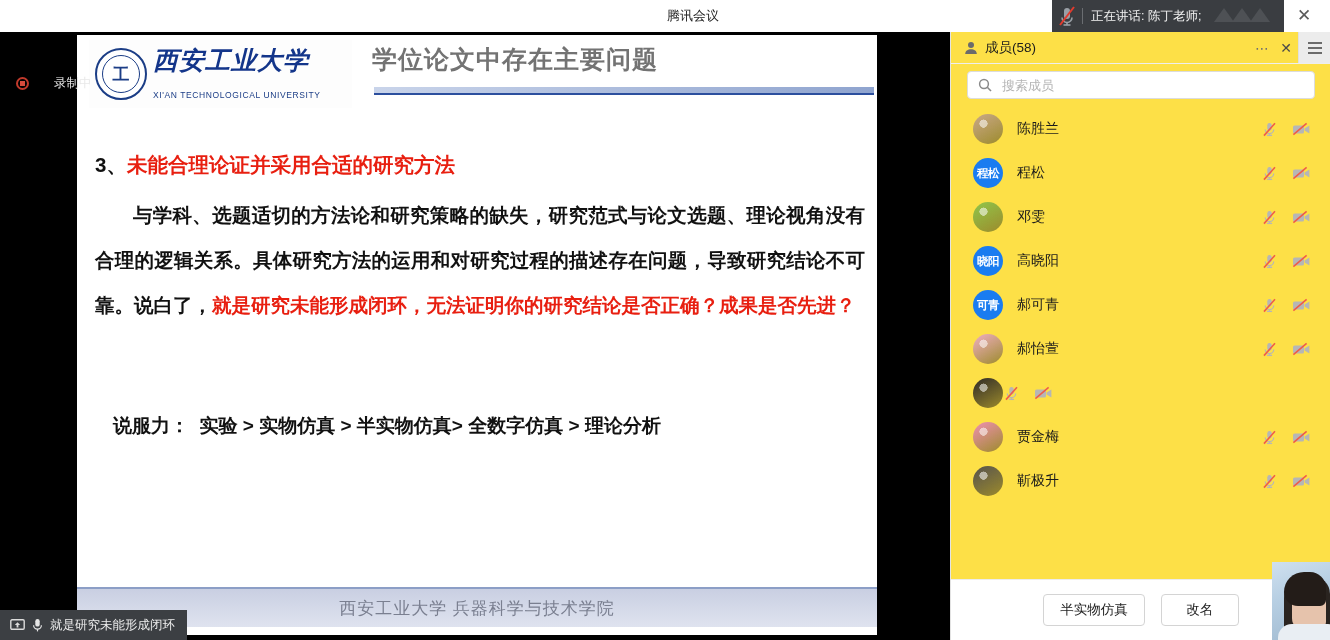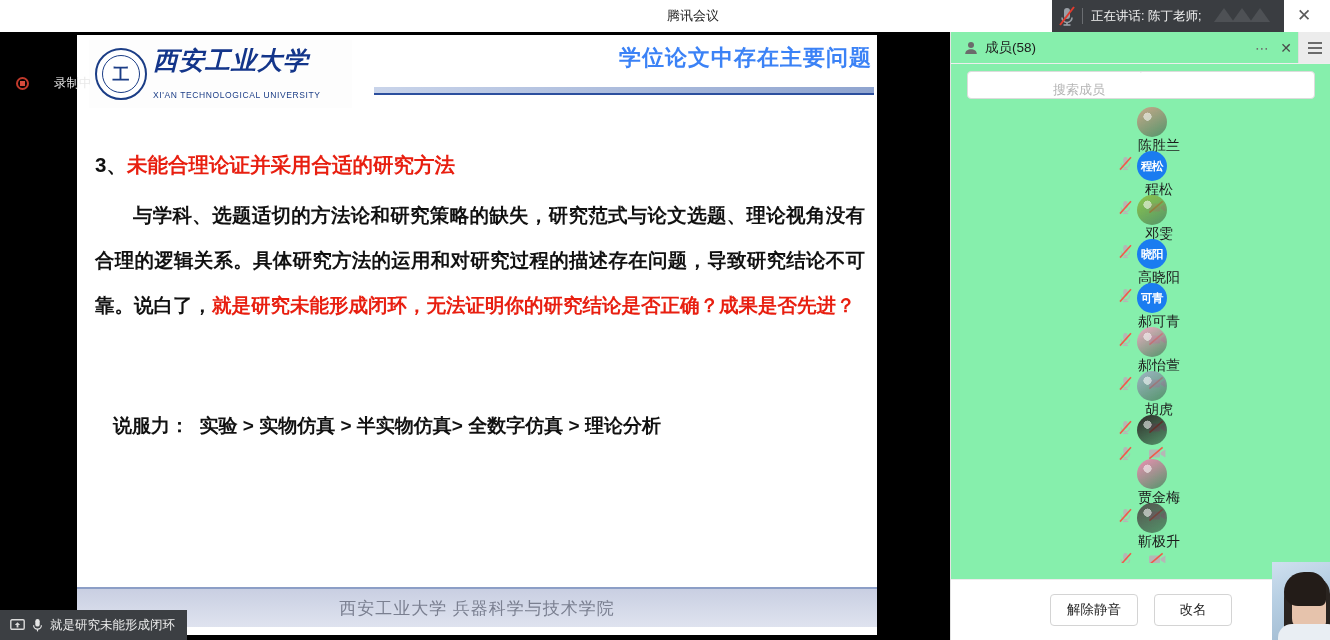--- a/index.html
+++ b/index.html
@@ -94,22 +94,22 @@
     font-family:"DejaVu Serif","Liberation Serif",serif;
     font-size:25px;font-weight:bold;color:#13358a;
     letter-spacing:1px;font-style:italic;line-height:1.05;
   }
   .logo-en{
     font-size:8.5px;color:#1b3d86;letter-spacing:.6px;
     margin-top:15px;white-space:nowrap;
   }
   .slide-title{
     position:absolute;left:295px;top:8px;width:500px;
-    text-align:right;font-size:22px;font-weight:bold;
-    color:#3b82f6;letter-spacing:1px;
+    text-align:left;font-size:25px;font-weight:bold;
+    color:#737373;letter-spacing:1px;
   }
   .title-rule{
     position:absolute;left:297px;top:52px;width:500px;height:6px;
     background:linear-gradient(to right,#c9d4ea,#8fa4cf);
   }
   .title-rule2{
     position:absolute;left:297px;top:58px;width:500px;height:2px;
     background:#2c4f9e;
   }
 
@@ -140,21 +140,21 @@
   .share-tag{
     position:absolute;left:0;bottom:0;height:30px;
     background:#3c3f43;display:flex;align-items:center;gap:7px;
     padding:0 12px 0 10px;z-index:6;
   }
   .share-tag .txt{color:#eeeeee;font-size:12.5px;white-space:nowrap;}
 
   
   .panel{
     position:absolute;left:950px;top:32px;width:380px;height:608px;
-    background:#86efac;border-left:1px solid #e3e3e3;
+    background:#fde047;border-left:1px solid #e3e3e3;
     box-sizing:border-box;
   }
   .panel-head{
     position:absolute;left:0;top:0;width:380px;height:31px;
     display:flex;align-items:center;border-bottom:1px solid #eeeeee;
   }
   .panel-title{
     display:flex;align-items:center;gap:7px;padding-left:13px;flex:1 1 auto;
     font-size:13.5px;color:#1c1c1c;
   }
@@ -168,35 +168,35 @@
     width:32px;height:31px;background:#ececec;border-left:1px solid #e0e0e0;
     display:flex;flex-direction:column;align-items:center;justify-content:center;
     gap:3px;cursor:pointer;
   }
   .panel-burger i{display:block;width:14px;height:2px;background:#6b6b6b;}
 
   .search-wrap{position:absolute;left:0;top:31px;width:380px;height:44px;}
   .search-box{
     position:absolute;left:16px;top:8px;width:348px;height:28px;
     border:1px solid #dcdcdc;border-radius:4px;background:#fff;
-    display:flex;align-items:center;gap:8px;padding:0 10px;box-sizing:border-box;flex-direction:column;
+    display:flex;align-items:center;gap:8px;padding:0 10px;box-sizing:border-box;
   }
   .search-box input{
     border:0;outline:0;flex:1 1 auto;font-size:13px;color:#333;
     font-family:"Liberation Sans","DejaVu Sans",sans-serif;background:transparent;
   }
   .search-box input::placeholder{color:#b3b3b3;}
 
   .plist{
     position:absolute;left:0;top:75px;width:380px;height:456px;
     overflow:hidden;
   }
   .prow{
     position:relative;height:44px;display:flex;align-items:center;
-    padding:0 0 0 22px;box-sizing:border-box;flex-direction:column;
+    padding:0 0 0 22px;box-sizing:border-box;
   }
   .avatar{
     width:30px;height:30px;border-radius:50%;flex:0 0 30px;
     overflow:hidden;position:relative;
     display:flex;align-items:center;justify-content:center;
     color:#ffffff;font-size:11.5px;font-weight:bold;letter-spacing:-.5px;
   }
   .pname{
     margin-left:14px;font-size:14px;color:#1b1b1b;flex:1 1 auto;
     white-space:nowrap;
@@ -464,38 +464,20 @@
                 <line x1="3" y1="14.6" x2="14" y2="2.2" stroke="#f05b4a" stroke-width="1.6"></line>
               </svg></span>
             <span class="cam-off"><svg width="19" height="17" viewBox="0 0 19 17">
                 <rect x="1" y="4.5" width="11" height="8" rx="1.6" fill="#b6b6b6"></rect>
                 <path d="M12.6 7.6 L17.4 4.6 V12.4 L12.6 9.4 Z" fill="#b6b6b6"></path>
                 <line x1="1.4" y1="13.6" x2="14.6" y2="2.4" stroke="#f05b4a" stroke-width="1.6"></line>
               </svg></span>
           </div>
         </div>
         <div class="prow">
-          <div class="avatar" style="background: radial-gradient(circle at 35% 32%, rgba(255, 255, 255, 0.55) 0px, rgba(255, 255, 255, 0.55) 14%, rgba(255, 255, 255, 0) 15%), linear-gradient(150deg, rgb(159, 180, 196) 0%, rgba(0, 0, 0, 0.38) 100%);"></div>
-          <div class="pname">胡虎</div>
-          <div class="picons">
-            <span class="mic-off"><svg width="17" height="17" viewBox="0 0 17 17">
-                <rect x="6.3" y="2" width="4.4" height="7.4" rx="2.2" fill="#b6b6b6"></rect>
-                <path d="M4.3 8.4a4.2 4.2 0 0 0 8.4 0" stroke="#b6b6b6" stroke-width="1.3" fill="none"></path>
-                <line x1="8.5" y1="12.5" x2="8.5" y2="14.4" stroke="#b6b6b6" stroke-width="1.3"></line>
-                <line x1="5.9" y1="14.4" x2="11.1" y2="14.4" stroke="#b6b6b6" stroke-width="1.3"></line>
-                <line x1="3" y1="14.6" x2="14" y2="2.2" stroke="#f05b4a" stroke-width="1.6"></line>
-              </svg></span>
-            <span class="cam-off"><svg width="19" height="17" viewBox="0 0 19 17">
-                <rect x="1" y="4.5" width="11" height="8" rx="1.6" fill="#b6b6b6"></rect>
-                <path d="M12.6 7.6 L17.4 4.6 V12.4 L12.6 9.4 Z" fill="#b6b6b6"></path>
-                <line x1="1.4" y1="13.6" x2="14.6" y2="2.4" stroke="#f05b4a" stroke-width="1.6"></line>
-              </svg></span>
-          </div>
-        </div>
-        <div class="prow">
           <div class="avatar" style="background: radial-gradient(circle at 35% 32%, rgba(255, 255, 255, 0.55) 0px, rgba(255, 255, 255, 0.55) 14%, rgba(255, 255, 255, 0) 15%), linear-gradient(150deg, rgb(46, 42, 40) 0%, rgba(0, 0, 0, 0.38) 100%);"></div>
           <div class="picons">
             <span class="mic-off"><svg width="17" height="17" viewBox="0 0 17 17">
                 <rect x="6.3" y="2" width="4.4" height="7.4" rx="2.2" fill="#b6b6b6"></rect>
                 <path d="M4.3 8.4a4.2 4.2 0 0 0 8.4 0" stroke="#b6b6b6" stroke-width="1.3" fill="none"></path>
                 <line x1="8.5" y1="12.5" x2="8.5" y2="14.4" stroke="#b6b6b6" stroke-width="1.3"></line>
                 <line x1="5.9" y1="14.4" x2="11.1" y2="14.4" stroke="#b6b6b6" stroke-width="1.3"></line>
                 <line x1="3" y1="14.6" x2="14" y2="2.2" stroke="#f05b4a" stroke-width="1.6"></line>
               </svg></span>
             <span class="cam-off"><svg width="19" height="17" viewBox="0 0 19 17">
@@ -537,21 +519,21 @@
             <span class="cam-off"><svg width="19" height="17" viewBox="0 0 19 17">
                 <rect x="1" y="4.5" width="11" height="8" rx="1.6" fill="#b6b6b6"></rect>
                 <path d="M12.6 7.6 L17.4 4.6 V12.4 L12.6 9.4 Z" fill="#b6b6b6"></path>
                 <line x1="1.4" y1="13.6" x2="14.6" y2="2.4" stroke="#f05b4a" stroke-width="1.6"></line>
               </svg></span>
           </div>
         </div>
       </div>
 
     <div class="panel-foot">
-      <button class="pbtn">解除静音</button>
+      <button class="pbtn">半实物仿真</button>
       <button class="pbtn">改名</button>
     </div>
   </div>
 
   <div class="selfvid">
     <div class="head"></div>
     <div class="face"></div>
     <div class="hair"></div>
     <div class="shoulder"></div>
   </div>

